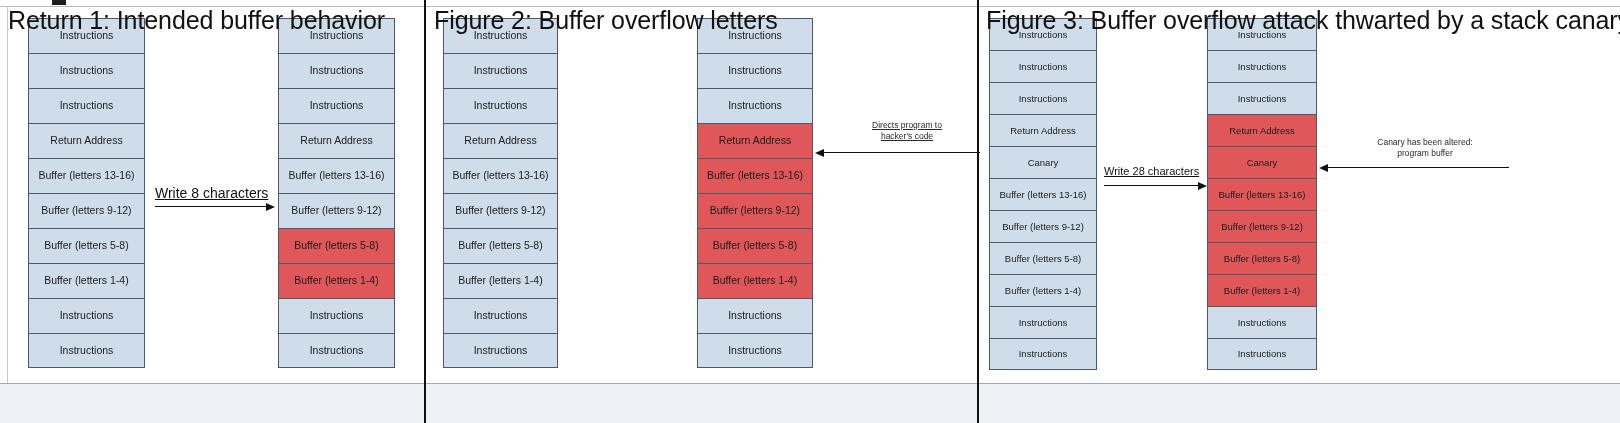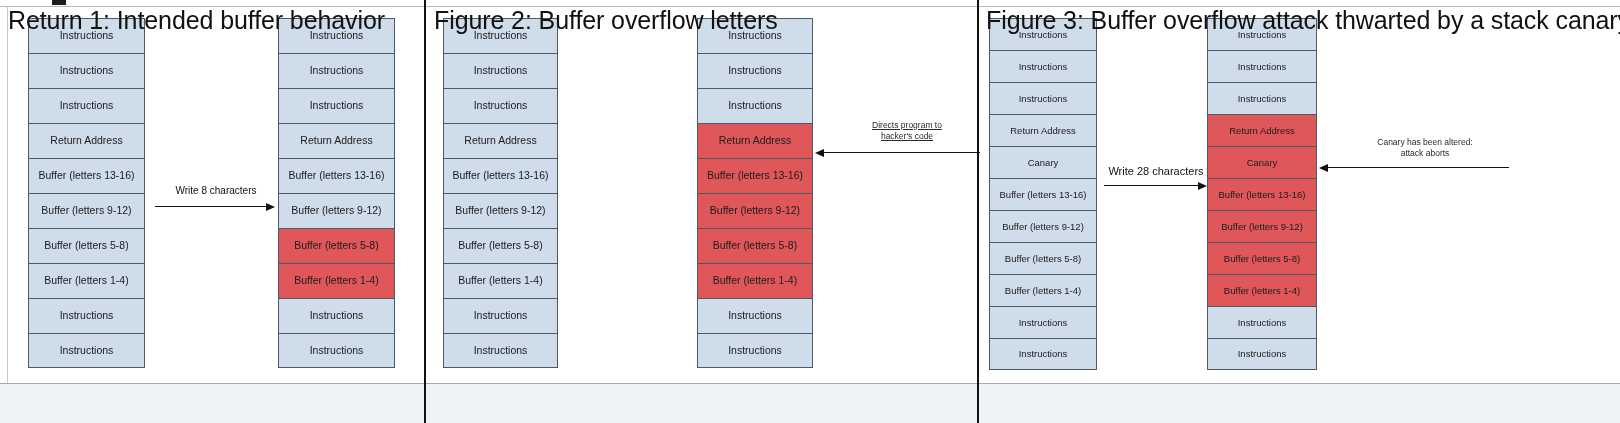--- a/index.html
+++ b/index.html
@@ -38,21 +38,22 @@
     line-height:1.05;
     white-space:nowrap;
   }
   .cell:last-child{border-bottom-width:1px;}
   .cell.red{background:#e0575a;}
 
   
   .arrow-group{position:absolute;}
   .arrow-label{
     position:absolute;white-space:nowrap;color:#111;
-    text-align:center;
+    text-align:left;
+    text-decoration:underline;
   }
   .arrow-line{position:absolute;height:1px;background:#111;}
   .arrow-head-r{
     position:absolute;width:0;height:0;
     border-top:4px solid transparent;
     border-bottom:4px solid transparent;
     border-left:9px solid #111;
   }
   .arrow-head-l{
     position:absolute;width:0;height:0;
@@ -111,21 +112,21 @@
           <div class="cell" style="height: 35px; font-size: 10.5px;">Return Address</div>
           <div class="cell" style="height: 35px; font-size: 10.5px;">Buffer (letters 13-16)</div>
           <div class="cell" style="height: 35px; font-size: 10.5px;">Buffer (letters 9-12)</div>
           <div class="cell red" style="height: 35px; font-size: 10.5px;">Buffer (letters 5-8)</div>
           <div class="cell red" style="height: 35px; font-size: 10.5px;">Buffer (letters 1-4)</div>
           <div class="cell" style="height: 35px; font-size: 10.5px;">Instructions</div>
           <div class="cell" style="height: 35px; font-size: 10.5px;">Instructions</div>
         </div>
 
       <div class="arrow-group" style="left:155px;top:185px;width:122px;height:30px;">
-        <div class="arrow-label" style="left:0;top:0;width:122px;font-size:10px;">Write 8 characters</div>
+        <div class="arrow-label" style="left:0;top:0;width:122px;font-size:14px;">Write 8 characters</div>
         <div class="arrow-line" style="left:0;top:21px;width:113px;"></div>
         <div class="arrow-head-r" style="left:111px;top:17.5px;"></div>
       </div>
 
     </div>
   </div>
 
   <div class="divider" style="left:424px;height:383px;"></div>
 
   <div class="panel" style="left:426px;width:552px;">
@@ -202,21 +203,21 @@
         </div>
 
       <div class="arrow-group" style="left:125px;top:165px;width:104px;height:30px;">
         <div class="arrow-label" style="left:0;top:0;width:104px;font-size:11px;">Write 28 characters</div>
         <div class="arrow-line" style="left:0;top:20px;width:96px;"></div>
         <div class="arrow-head-r" style="left:94px;top:16.5px;"></div>
       </div>
 
       <div class="arrow-group" style="left:340px;top:137px;width:190px;height:45px;">
         <div class="note" style="left:22px;top:0px;width:168px;font-size:8.5px;">Canary has been altered:
-attack aborts</div>
+program buffer</div>
         <div class="arrow-line" style="left:6px;top:30px;width:184px;"></div>
         <div class="arrow-head-l" style="left:0px;top:26.5px;"></div>
       </div>
 
     </div>
   </div>
 
   <div class="caption-row"></div>
 
   <div class="caption" style="left:8px;width:412px;">Return 1: Intended buffer behavior</div>

